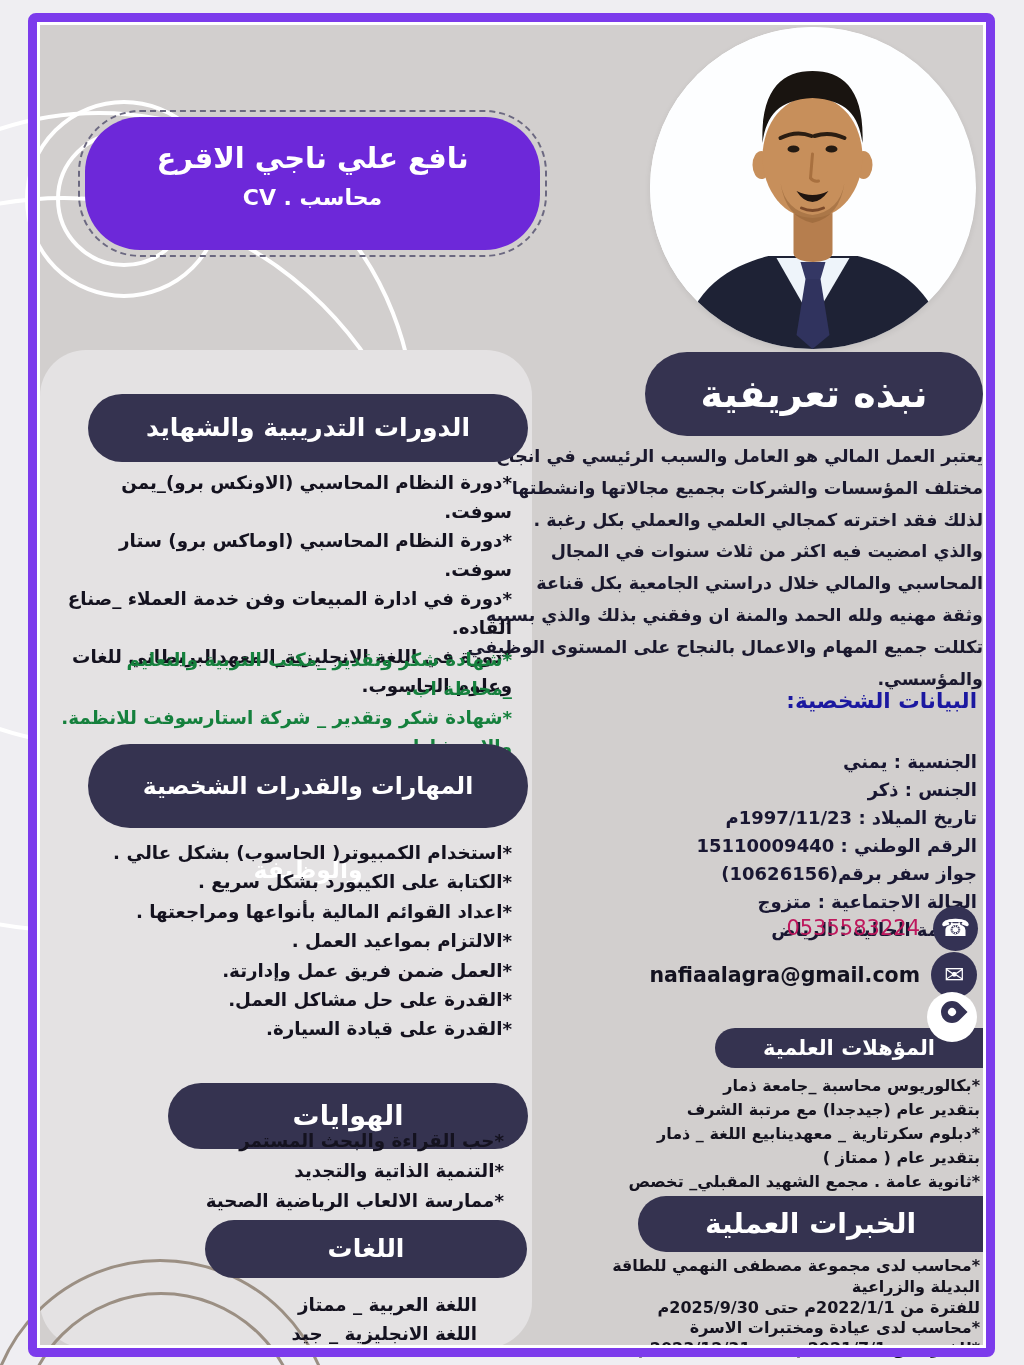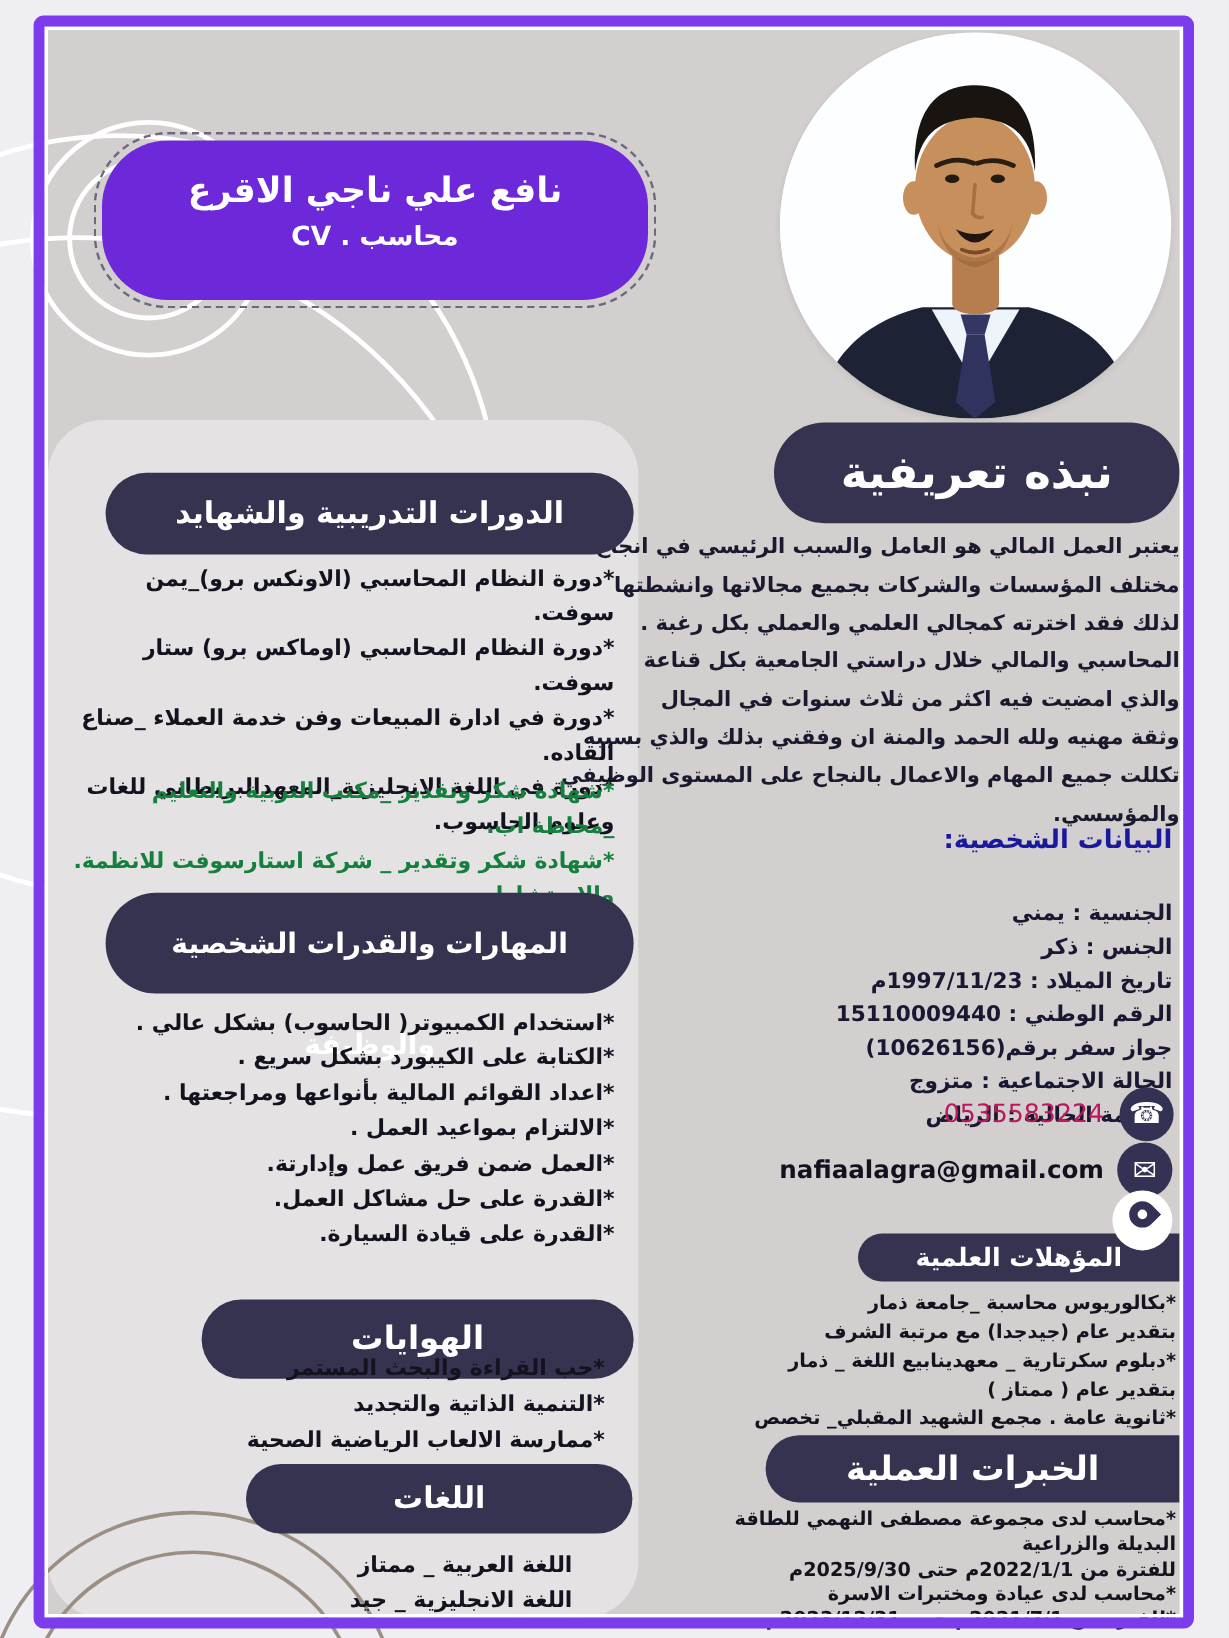--- a/index.html
+++ b/index.html
@@ -93,22 +93,22 @@
       <path d="M151 181 q11 5 22 0" stroke="#7c4a2a" stroke-width="3" fill="none" stroke-linecap="round"></path>
       <path d="M130 156 q5 34 32 40 q27 -6 32 -40 q-5 28 -32 32 q-27 -4 -32 -32 Z" fill="#8a5a31" opacity="0.45"></path>
     </svg>
   </div>
 
   <div class="navy-box about-hdr">نبذه تعريفية</div>
   <div class="about-text">
       <div>يعتبر العمل المالي هو العامل والسبب الرئيسي في انجاح</div>
       <div>مختلف المؤسسات والشركات بجميع مجالاتها وانشطتها</div>
       <div>لذلك فقد اخترته كمجالي العلمي والعملي بكل رغبة .</div>
+      <div>والذي امضيت فيه اكثر من ثلاث سنوات في المجال</div>
       <div>المحاسبي والمالي  خلال دراستي الجامعية بكل قناعة</div>
-      <div>والذي امضيت فيه اكثر من ثلاث سنوات في المجال</div>
       <div>وثقة مهنيه ولله الحمد والمنة ان وفقني بذلك والذي بسببه</div>
       <div>تكللت جميع المهام والاعمال بالنجاح على المستوى الوظيفي</div>
       <div>والمؤسسي.</div>
     </div>
 
   <div class="personal-hdr">البيانات الشخصية:</div>
   <div class="personal-list">
       <div>الجنسية : يمني</div>
       <div>الجنس : ذكر</div>
       <div>تاريخ الميلاد : 1997/11/23م</div>

